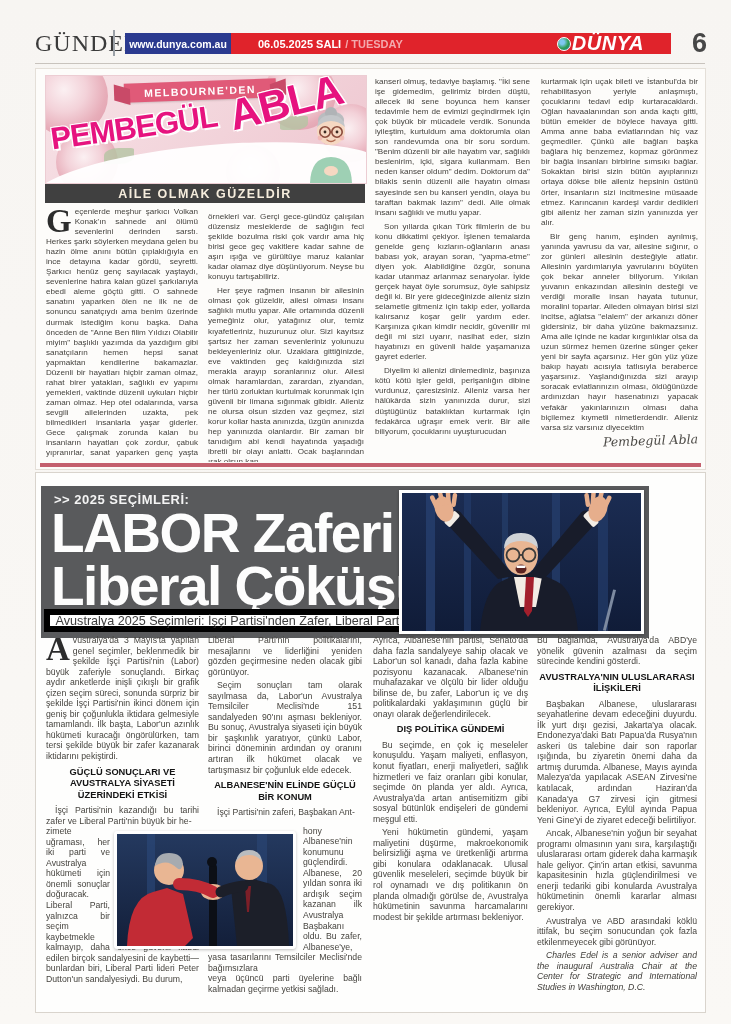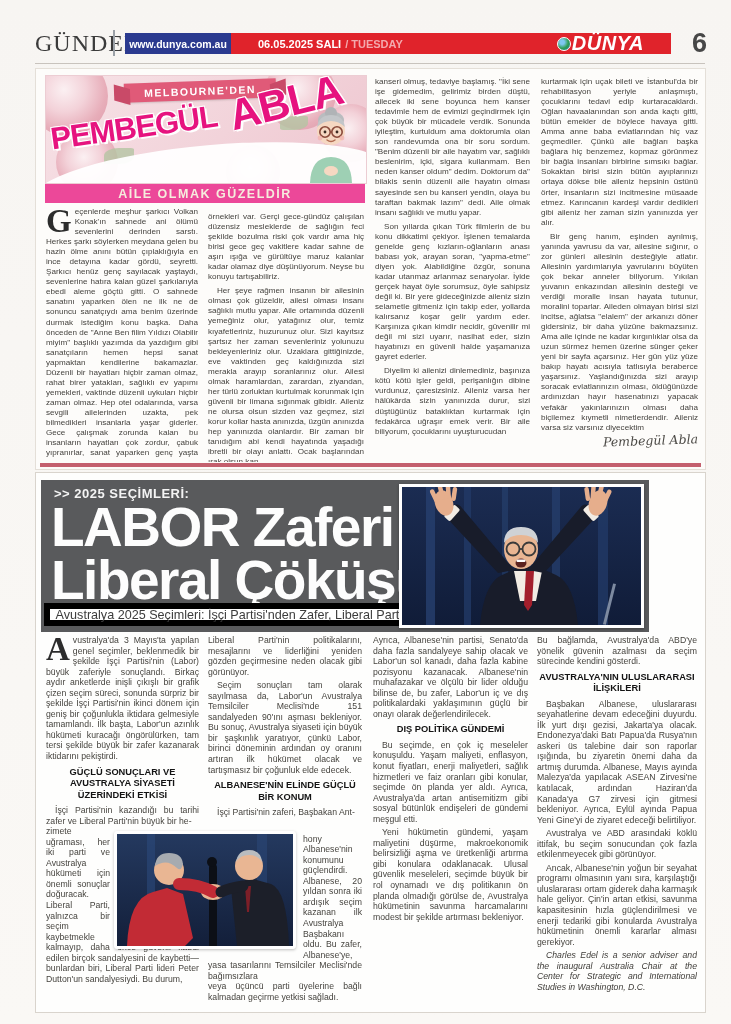--- a/index.html
+++ b/index.html
@@ -26,34 +26,34 @@
   .rose{position:absolute;border-radius:50%;background:radial-gradient(circle at 45% 42%,#fbf0f2 0%,#f3d2d9 35%,#e7adb9 65%,#dc96a6 100%);}
   .leaf{position:absolute;border-radius:50% 10% 50% 10%;background:#b4c4a3;opacity:.8;}
   .wave{position:absolute;left:-15px;bottom:-42px;width:360px;height:80px;background:#ffffff;border-radius:50%;transform:rotate(-5deg);opacity:.95;}
   .ribbon{position:absolute;left:78px;top:5px;width:152px;height:19px;background:#e05a78;color:#fff;font-size:10.5px;font-weight:bold;letter-spacing:1.5px;display:flex;align-items:center;justify-content:center;transform:rotate(-2deg);box-shadow:0 1px 2px rgba(0,0,0,.15);}
   .ribbon::before,.ribbon::after{content:"";position:absolute;top:3px;width:16px;height:16px;background:#c94a68;z-index:-1;}
   .ribbon::before{left:-10px;transform:skewY(18deg);}
   .ribbon::after{right:-10px;transform:skewY(-18deg);}
   .t1{position:absolute;left:4px;top:34px;font-size:31px;font-weight:bold;color:#e6137f;transform:rotate(-8deg);letter-spacing:-1px;text-shadow:2px 2px 0 #fff,-1px -1px 0 #fff,1px -1px 0 #fff,-1px 1px 0 #fff;}
   .t2{position:absolute;left:182px;top:2px;font-size:43px;font-weight:bold;color:#e6137f;transform:rotate(-14deg);letter-spacing:-1px;text-shadow:2px 2px 0 #fff,-1px -1px 0 #fff,1px -1px 0 #fff,-1px 1px 0 #fff;}
   .granny{position:absolute;right:2px;bottom:-2px;}
-  .rosebar{position:absolute;left:9px;top:115px;width:320px;height:19px;background:#ec4899;color:#f6eddd;font-size:12.5px;font-weight:bold;letter-spacing:1.5px;display:flex;align-items:center;justify-content:center;}
+  .rosebar{position:absolute;left:9px;top:115px;width:320px;height:19px;background:#404040;color:#f6eddd;font-size:12.5px;font-weight:bold;letter-spacing:1.5px;display:flex;align-items:center;justify-content:center;}
   .acol{position:absolute;font-size:8.1px;line-height:10.05px;color:#45433f;text-align:justify;overflow:hidden;}
   .acol p{margin:0 0 4px 0;}
   .acol p.ind{text-indent:9px;}
   .dropcap{float:left;font-family:"Liberation Serif",serif;font-size:33px;line-height:27px;font-weight:bold;color:#2c2c2c;padding:1px 3px 0 0;}
   .a1{left:10px;top:138px;width:152px;height:250px;}
   .a2{left:172px;top:143px;width:156px;height:250px;}
   .a3{left:339px;top:8px;width:155px;height:382px;}
   .a4{left:505px;top:8px;width:157px;height:382px;}
   .sig{display:block;text-align:right;font-family:"DejaVu Serif",serif;font-style:italic;font-size:12.5px;color:#4c4a46;margin-top:2px;transform:rotate(-2deg);}
 
   
   .elect{position:absolute;left:35px;top:472px;width:671px;height:541px;background:#fefefd;border:1px solid #d9d4cd;box-sizing:border-box;}
-  .egray{position:absolute;left:5px;top:7px;width:608px;height:152px;background:#595a5c;}
+  .egray{position:absolute;left:5px;top:13px;width:608px;height:152px;background:#595a5c;}
   .kicker{position:absolute;left:13px;top:6px;font-size:13px;font-weight:bold;color:#f4f4f4;letter-spacing:.5px;}
   .headline{position:absolute;left:10px;top:21px;width:420px;font-size:55px;line-height:.96;font-weight:bold;letter-spacing:-1.5px;color:#fdfdfd;}
   .subbar{position:absolute;left:3px;top:123px;width:416px;height:23px;background:#fff;border:6px solid #000000;box-sizing:border-box;display:flex;align-items:center;justify-content:center;font-size:12.6px;color:#3c3c3c;white-space:nowrap;}
   .bigphoto{position:absolute;right:5px;top:4px;width:245px;height:144px;border:3px solid #fff;box-sizing:border-box;background:#1c2c4f;box-shadow:0 1px 3px rgba(0,0,0,.3);}
   .ecol{position:absolute;top:162px;font-size:8.7px;line-height:10.55px;color:#46443f;text-align:justify;overflow:hidden;height:374px;}
   .ecol p{margin:0 0 3px 0;}
   .ecol p.ind{text-indent:9px;}
   .subhead{font-size:9.3px;font-weight:bold;color:#141414;text-align:center;margin:5px 0 4px;line-height:11.5px;}
   .e1{left:10px;width:153px;}
   .e2{left:172px;width:154px;}
@@ -194,38 +194,38 @@
       <p><span class="edcA">A</span><span>vustralya'da 3 Mayıs'ta yapılan genel seçimler, beklenmedik bir şekilde İşçi Partisi'nin (Labor) büyük zaferiyle sonuçlandı. Birkaç aydır anketlerde inişli çıkışlı bir grafik çizen seçim süreci, sonunda sürpriz bir şekilde İşçi Partisi'nin ikinci dönem için geniş bir çoğunlukla iktidara gelmesiyle tamamlandı. İlk başta, Labor'un azınlık hükümeti kuracağı öngörülürken, tam tersi şekilde büyük bir zafer kazanarak iktidarını pekiştirdi.</span></p>
       <div class="subhead">GÜÇLÜ SONUÇLARI VE AVUSTRALYA SİYASETİ ÜZERİNDEKİ ETKİSİ</div>
       <p class="ind" style="margin-bottom:0;">İşçi Partisi'nin kazandığı bu tarihi zafer ve Liberal Parti'nin büyük bir he-</p>
       <p style="margin-top:0;"><span class="spR"></span><span>zimete uğraması, her iki parti ve Avustralya hükümeti için önemli sonuçlar doğuracak. Liberal Parti, yalnızca bir seçim kaybetmekle kalmayıp, daha önce güvenli kabul edilen birçok sandalyesini de kaybetti—bunlardan biri, Liberal Parti lideri Peter Dutton'un sandalyesiydi. Bu durum,</span></p>
     </div>
 
     <div class="ecol e2">
       <p>Liberal Parti'nin politikalarını, mesajlarını ve liderliğini yeniden gözden geçirmesine neden olacak gibi görünüyor.</p>
       <p class="ind">Seçim sonuçları tam olarak sayılmasa da, Labor'un Avustralya Temsilciler Meclisi'nde 151 sandalyeden 90'ını aşması bekleniyor. Bu sonuç, Avustralya siyaseti için büyük bir şaşkınlık yaratıyor, çünkü Labor, birinci döneminin ardından oy oranını artıran ilk hükümet olacak ve tartışmasız bir çoğunluk elde edecek.</p>
       <div class="subhead">ALBANESE'NİN ELİNDE GÜÇLÜ BİR KONUM</div>
-      <p class="ind" style="margin-bottom:16px;">İşçi Partisi'nin zaferi, Başbakan Ant-</p>
+      <p class="ind" style="margin-bottom:8px;">İşçi Partisi'nin zaferi, Başbakan Ant-</p>
       <p style="margin-top:0;margin-bottom:0;"><span class="spL"></span><span>hony Albanese'nin konumunu güçlendirdi. Albanese, 20 yıldan sonra iki ardışık seçim kazanan ilk Avustralya Başbakanı oldu. Bu zafer, Albanese'ye, yasa tasarılarını Temsilciler Meclisi'nde bağımsızlara</span></p>
       <p>veya üçüncü parti üyelerine bağlı kalmadan geçirme yetkisi sağladı.</p>
     </div>
 
     <div class="ecol e3">
       <p>Ayrıca, Albanese'nin partisi, Senato'da daha fazla sandalyeye sahip olacak ve Labor'un sol kanadı, daha fazla kabine pozisyonu kazanacak. Albanese'nin muhafazakar ve ölçülü bir lider olduğu bilinse de, bu zafer, Labor'un iç ve dış politikalardaki yaklaşımının güçlü bir onayı olarak değerlendirilecek.</p>
       <div class="subhead">DIŞ POLİTİKA GÜNDEMİ</div>
       <p class="ind">Bu seçimde, en çok iç meseleler konuşuldu. Yaşam maliyeti, enflasyon, konut fiyatları, enerji maliyetleri, sağlık hizmetleri ve faiz oranları gibi konular, seçimde ön planda yer aldı. Ayrıca, Avustralya'da artan antisemitizm gibi sosyal bütünlük endişeleri de gündemi meşgul etti.</p>
       <p class="ind">Yeni hükümetin gündemi, yaşam maliyetini düşürme, makroekonomik belirsizliği aşma ve üretkenliği artırma gibi konulara odaklanacak. Ulusal güvenlik meseleleri, seçimde büyük bir rol oynamadı ve dış politikanın ön planda olmadığı görülse de, Avustralya hükümetinin savunma harcamalarını modest bir şekilde artırması bekleniyor.</p>
     </div>
 
     <div class="ecol e4">
       <p>Bu bağlamda, Avustralya'da ABD'ye yönelik güvenin azalması da seçim sürecinde kendini gösterdi.</p>
       <div class="subhead">AVUSTRALYA'NIN ULUSLARARASI İLİŞKİLERİ</div>
       <p class="ind">Başbakan Albanese, uluslararası seyahatlerine devam edeceğini duyurdu. İlk yurt dışı gezisi, Jakarta'ya olacak. Endonezya'daki Batı Papua'da Rusya'nın askeri üs talebine dair son raporlar ışığında, bu ziyaretin önemi daha da artmış durumda. Albanese, Mayıs ayında Malezya'da yapılacak ASEAN Zirvesi'ne katılacak, ardından Haziran'da Kanada'ya G7 zirvesi için gitmesi bekleniyor. Ayrıca, Eylül ayında Papua Yeni Gine'yi de ziyaret edeceği belirtiliyor.</p>
+      <p class="ind">Ancak, Albanese'nin yoğun bir seyahat programı olmasının yanı sıra, karşılaştığı uluslararası ortam giderek daha karmaşık hale geliyor. Çin'in artan etkisi, savunma kapasitesinin hızla güçlendirilmesi ve enerji tedariki gibi konularda Avustralya hükümetinin önemli kararlar alması gerekiyor.</p>
       <p class="ind">Avustralya ve ABD arasındaki köklü ittifak, bu seçim sonucundan çok fazla etkilenmeyecek gibi görünüyor.</p>
-      <p class="ind">Ancak, Albanese'nin yoğun bir seyahat programı olmasının yanı sıra, karşılaştığı uluslararası ortam giderek daha karmaşık hale geliyor. Çin'in artan etkisi, savunma kapasitesinin hızla güçlendirilmesi ve enerji tedariki gibi konularda Avustralya hükümetinin önemli kararlar alması gerekiyor.</p>
       <p class="ind credit">Charles Edel is a senior adviser and the inaugural Australia Chair at the Center for Strategic and International Studies in Washington, D.C.</p>
     </div>
 
     <div class="inphoto">
       <svg width="176" height="112" viewBox="0 0 176 112">
         <defs>
           <linearGradient id="bg2" x1="0" y1="0" x2="0" y2="1">
             <stop offset="0" stop-color="#24395f"></stop>
               <stop offset="1" stop-color="#131f3a"></stop>
           </linearGradient>

